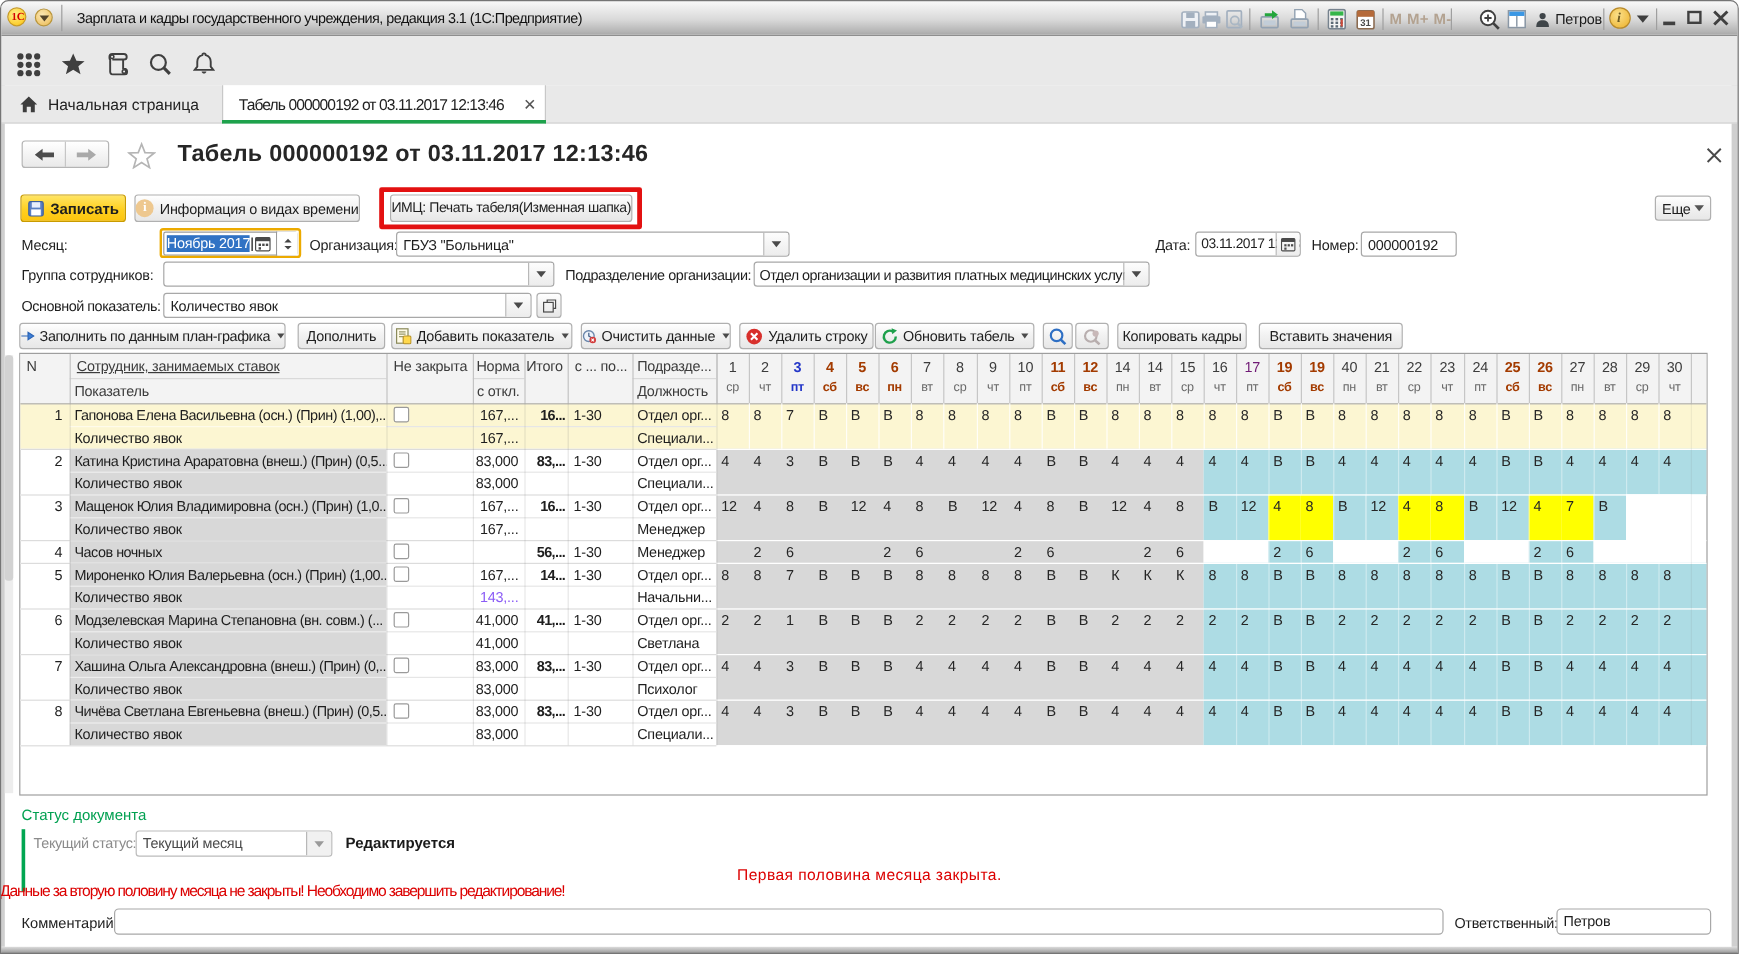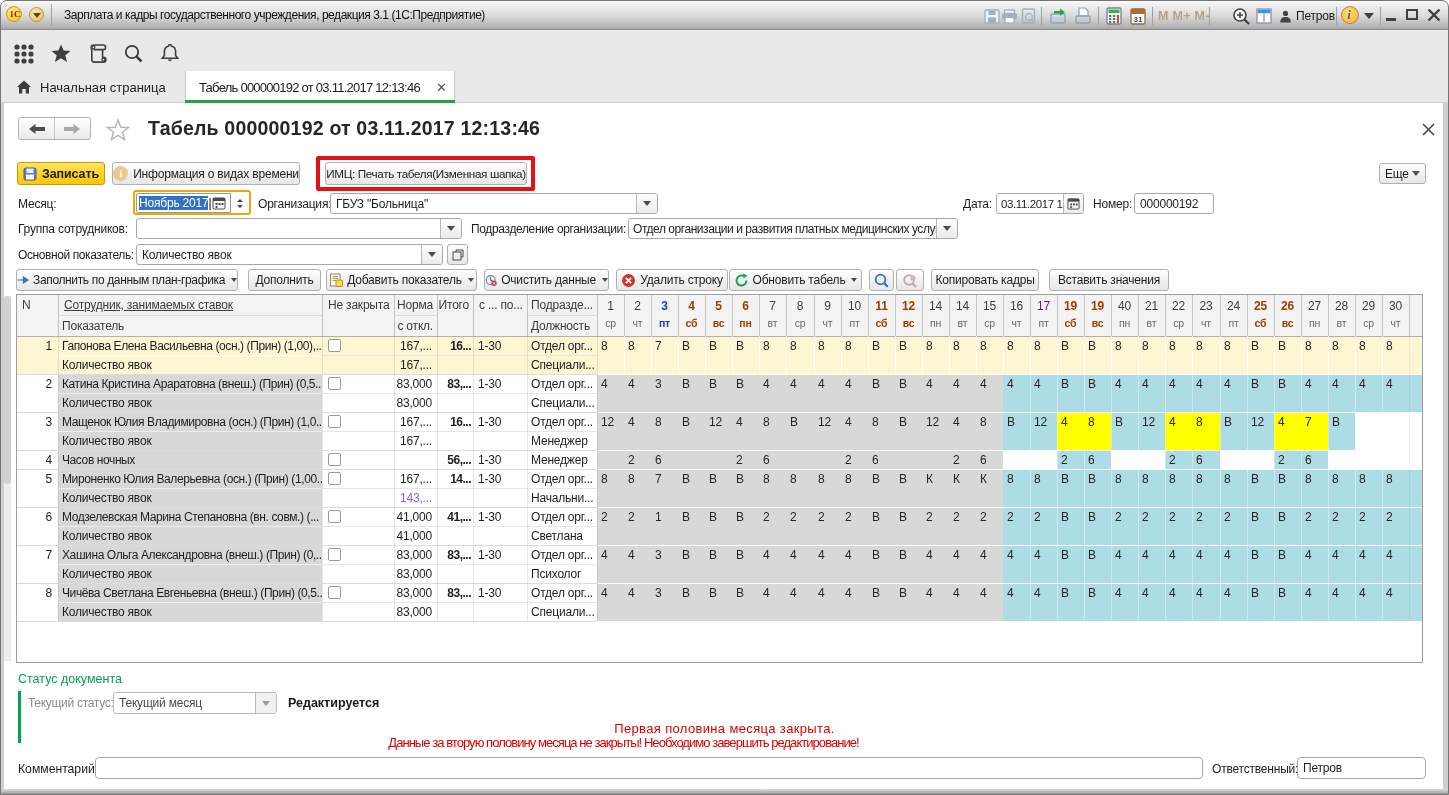--- a/index.html
+++ b/index.html
@@ -940,16 +940,16 @@
 <div class="a" style="left:597px;top:336px;width:1px;height:285px;background:rgba(120,120,120,0.18);z-index:6;"></div>
 <div class="a" style="left:1409px;top:336px;width:1px;height:285px;background:rgba(120,120,120,0.10);z-index:6;"></div>
 <div class="a" style="left:18px;top:672px;font-size:12.5px;color:#00a050;">Статус документа</div>
 <div class="a" style="left:18px;top:691px;width:3px;height:52px;background:#00a651;"></div>
 <div class="a" style="left:28px;top:696px;font-size:12px;letter-spacing:-0.3px;color:#8b8b8b;">Текущий статус:</div>
 <div class="inp" style="left:113px;top:692px;width:164px;height:22px;border-color:#bcbcbc;color:#4a4a4a;padding-left:5px;">Текущий месяц<div class="dd" style="width:21px;background:#f1f1f1;">
       <span class="tri" style="border-top-color:#9a9a9a;"></span>
     </div></div>
 <div class="a" style="left:288px;top:696px;font-size:12.5px;font-weight:bold;color:#1a1a1a;">Редактируется</div>
 <div class="a" style="left:0;top:721px;width:1449px;text-align:center;font-size:13px;letter-spacing:0.35px;color:#dc0000;">Первая половина месяца закрыта.</div>
-<div class="a" style="left:0;top:735px;width:1247px;text-align:center;font-size:13px;letter-spacing:-0.95px;color:#dc0000;">Данные за вторую половину месяца не закрыты! Необходимо завершить редактирование!</div>
+<div class="a" style="left:0;top:735px;width:1247px;font-size:13px;letter-spacing:-0.95px;color:#dc0000;">Данные за вторую половину месяца не закрыты! Необходимо завершить редактирование!</div>
 <div class="a" style="left:18px;top:762px;font-size:12.2px;color:#1e1e1e;">Комментарий:</div>
 <div class="inp" style="left:95px;top:757px;width:1108px;height:22px;border-radius:4px;"></div>
 <div class="a" style="left:1212px;top:762px;font-size:12px;letter-spacing:-0.2px;color:#1e1e1e;">Ответственный:</div>
 <div class="inp" style="left:1297px;top:757px;width:129px;height:22px;border-radius:4px;padding-left:5px;">Петров</div>
 </body></html>

